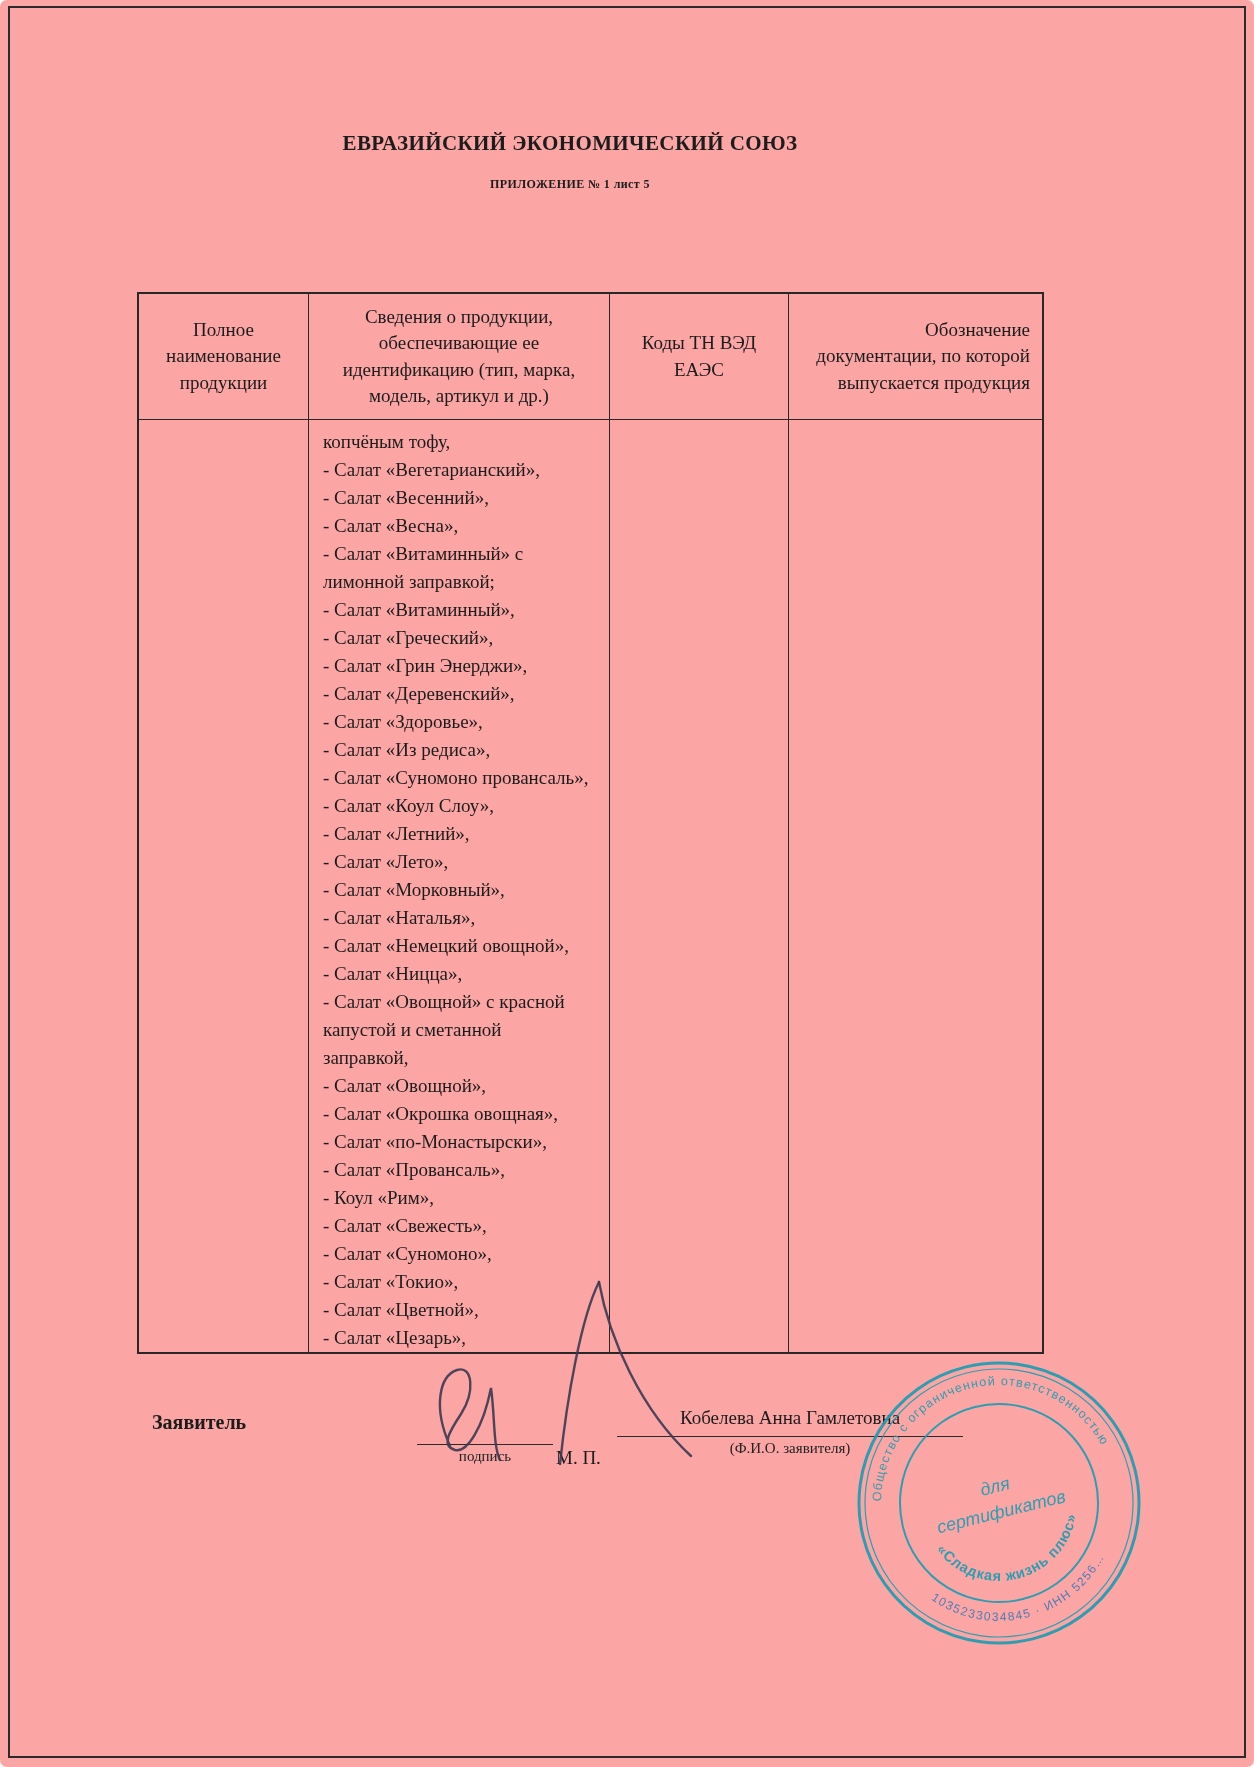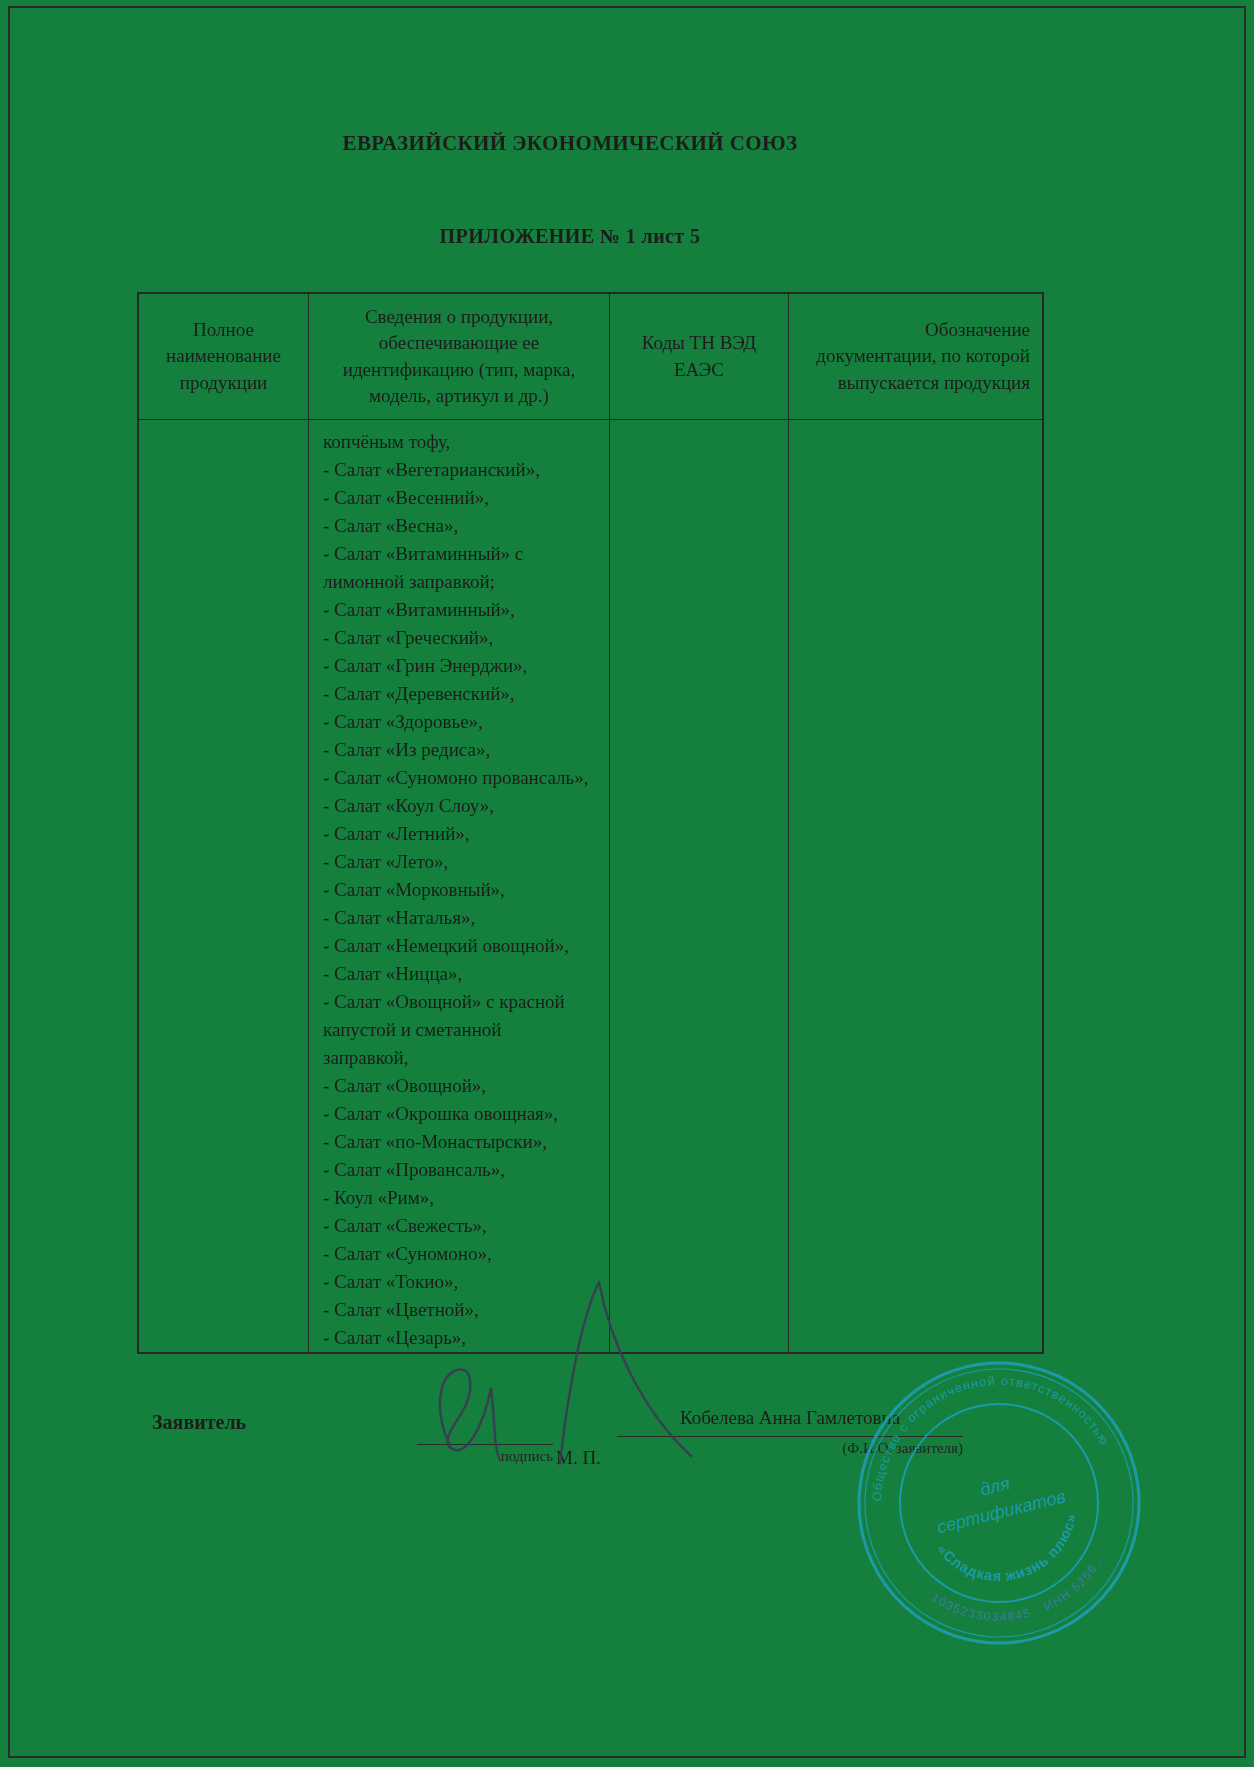--- a/index.html
+++ b/index.html
@@ -3,30 +3,30 @@
 <meta charset="utf-8">
 <style>
   * { box-sizing: border-box; margin: 0; padding: 0; }
   html, body { width: 1254px; height: 1767px; }
   body {
     background: #ffffff;
     font-family: "Liberation Serif", serif;
     color: #1c1c1c;
     position: relative;
   }
-  .page { position: absolute; left: 0; top: 0; width: 1254px; height: 1767px; background: #15803d; overflow: hidden; }
+  .page { position: absolute; left: 0; top: 0; width: 1254px; height: 1767px; background: #fca5a5; overflow: hidden; border-radius: 7px; }
 
   .scan-frame {
     position: absolute; left: 8px; top: 6px; width: 1238px; height: 1752px;
     border: 2px solid #2b2b2b; pointer-events: none;
   }
 
   .title { position: absolute; left: 0; width: 1140px; text-align: center; font-weight: bold; letter-spacing: .4px; }
   .t1 { top: 131px; font-size: 21px; }
-  .t2 { top: 177px; font-size: 20px; margin-top: 48px; }
+  .t2 { top: 177px; font-size: 12px; }
   .t3 { top: 225px; font-size: 20px; }
 
   .doc-table {
     position: absolute; left: 137px; top: 292px; width: 907px;
     border: 2px solid #282828;
   }
   .thead, .trow { display: grid; grid-template-columns: 170px 301px 179px 1fr; }
   .th {
     border-right: 1.6px solid #282828; border-bottom: 1.6px solid #282828;
     min-height: 126px; display: flex; align-items: center; justify-content: center;
@@ -35,21 +35,21 @@
   .th:last-child { border-right: none; text-align: right; }
   .td { border-right: 1.6px solid #282828; min-height: 924px; }
   .td:last-child { border-right: none; }
   .td.c2 { padding: 8px 6px 0 14px; }
   .id-line { font-size: 19px; line-height: 28px; white-space: nowrap; }
 
   .applicant { position: absolute; left: 152px; top: 1411px; font-size: 20px; font-weight: bold; }
 
   .sig-block { position: absolute; left: 417px; top: 1444px; width: 136px; }
   .rule { border-top: 1.6px solid #2a2a2a; }
-  .caption { text-align: right; font-size: 15px; padding-top: 3px; color: #222; }
+  .caption { text-align: center; font-size: 15px; padding-top: 3px; color: #222; }
 
   .mp { position: absolute; left: 556px; top: 1447px; font-size: 19px; }
 
   .name-block { position: absolute; left: 617px; top: 1407px; width: 346px; text-align: center; }
   .name-block .name { font-size: 19px; padding-bottom: 7px; }
 
   .signature { position: absolute; left: 405px; top: 1268px; width: 330px; height: 215px; z-index: 5; }
   .signature path { fill: none; stroke: #3a3a52; stroke-width: 2.4; stroke-linecap: round; opacity: .9; }
 
   .stamp {

